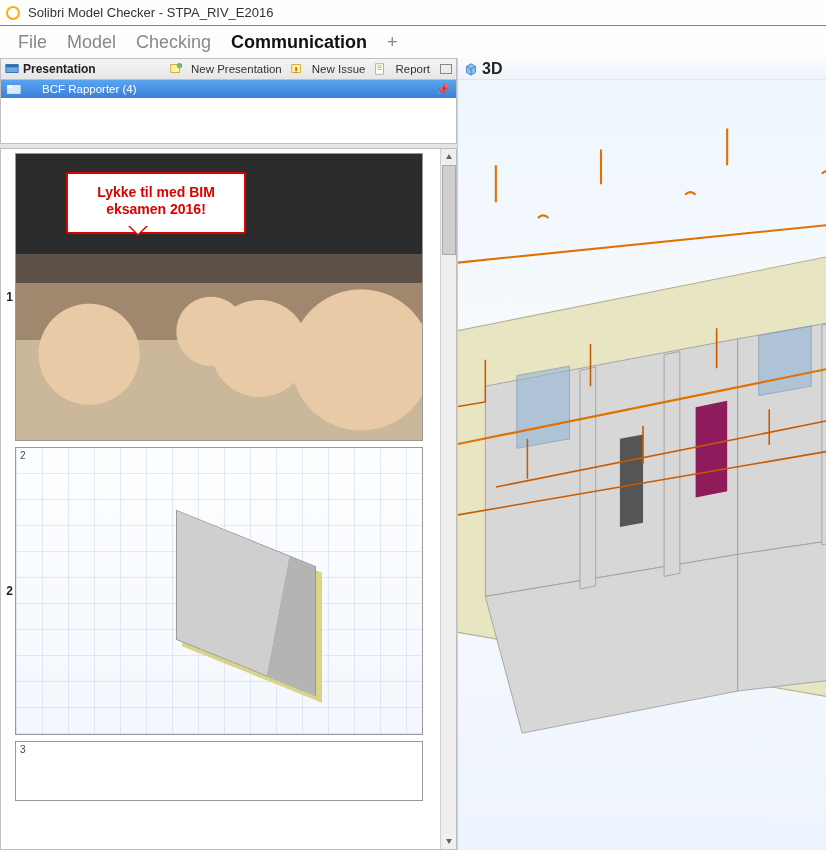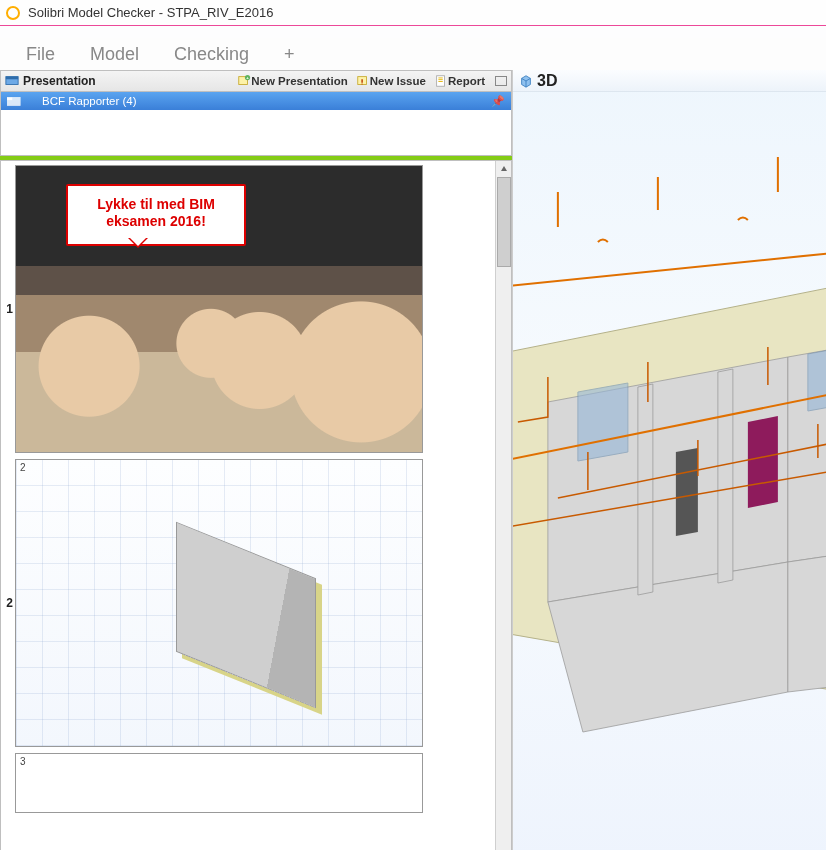--- a/index.html
+++ b/index.html
@@ -24,46 +24,45 @@
     width: 14px; height: 14px;
     border: 2px solid #ffae00;
     border-radius: 50%;
     margin-right: 8px;
   }
   .titlebar .title { font-size: 13px; color: #333; }
   .menubar {
     height: 32px;
     display: flex;
     align-items: center;
-    padding: 0 16px;
-    gap: 15px;
+    padding: 0 8px;
+    gap: 0;
     background: #fdfdfd;
-    margin-top: 12px;
   }
   .menubar .mitem {
     padding: 4px 10px;
     font-size: 18px;
     color: #888;
     cursor: default;
   }
   .menubar .mitem.active {
     color: #111;
     font-weight: 600;
   }
   .menubar .plus { font-size: 18px; color: #888; padding: 4px 10px;}
   .content {
     display: flex;
     height: calc(850px - 58px);
   }
   .left {
-    width: 513px;
+    width: 458px;
     display: flex;
     flex-direction: column;
     border-right: 1px solid #ccc;
-    background: #84cc16;
+    background: #e5e5e5;
   }
   .right {
     flex: 1;
     background: linear-gradient(180deg, #eef6fd 0%, #f8fbfe 50%, #eef4fd 100%);
     position: relative;
     overflow: hidden;
   }
   .panel-head {
     height: 22px;
     background: linear-gradient(#f4f4f4,#e6e6e6);
@@ -73,26 +72,25 @@
     padding: 0 4px;
     font-size: 12px;
   }
   .panel-head .ph-icon {
     width: 14px; height: 14px; margin-right: 4px;
     display: inline-flex; align-items: center; justify-content: center;
   }
   .panel-head .ph-title { font-weight: bold; flex: 0 0 auto; }
   .panel-head .spacer { flex: 1; }
   .panel-head .tool {
-    display: inline-flex; align-items: center; gap: 0;
+    display: inline-flex; align-items: center; gap: 8px;
     padding: 0 4px;
     font-size: 11.5px;
     color: #333;
     cursor: default;
-    font-weight: bold;
   }
   .panel-head .tool .ticon { width: 14px; height: 14px; }
   .panel-head .maxbox {
     width: 12px; height: 10px; border: 1px solid #888;
     margin-left: 6px;
   }
   .listbox {
     height: 64px;
     background: #fff;
     border: 1px solid #bfbfbf;
@@ -250,20 +248,21 @@
 
 <div class="titlebar">
   <span class="logo"></span>
   <span class="title">Solibri Model Checker - STPA_RIV_E2016</span>
 </div>
 
 <div class="menubar">
   <span class="mitem">File</span>
   <span class="mitem">Model</span>
   <span class="mitem">Checking</span>
+  <span class="mitem active">Communication</span>
   <span class="plus">+</span>
 </div>
 
 <div class="content">
   <div class="left">
 
     <div class="panel-head">
       <span class="ph-icon">
         <svg viewBox="0 0 16 16" width="14" height="14">
             <rect x="1" y="3" width="14" height="9" fill="#6da9e6" stroke="#2f6dab"></rect>

